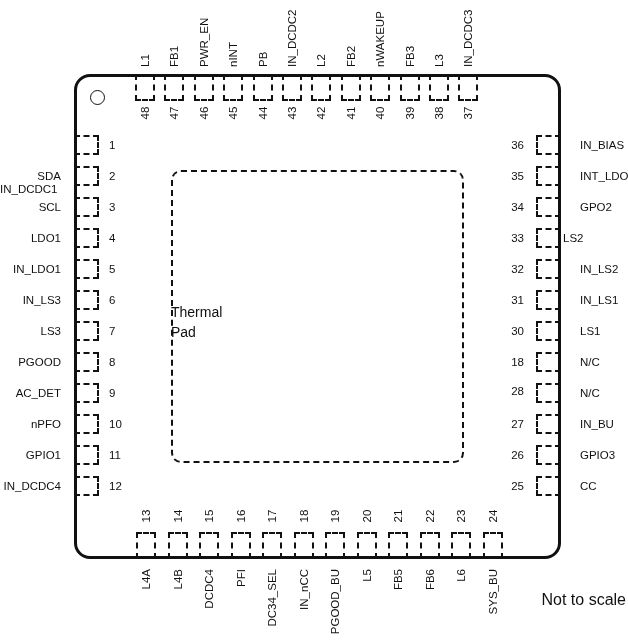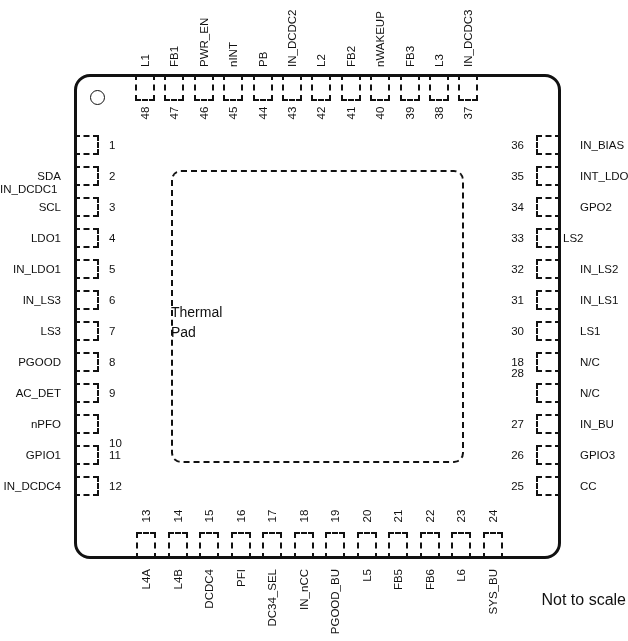--- a/index.html
+++ b/index.html
@@ -102,21 +102,21 @@
       <div class="pin-box" style="left: 74px; top: 321px; width: 25px; height: 20px;"></div>
       <div class="pin-text" style="left: 109px; top: 324px;">7</div>
       <div class="pin-text" style="left: 0px; top: 324px; width: 61px; text-align: right;">LS3</div>
       <div class="pin-box" style="left: 74px; top: 352px; width: 25px; height: 20px;"></div>
       <div class="pin-text" style="left: 109px; top: 355px;">8</div>
       <div class="pin-text" style="left: 0px; top: 355px; width: 61px; text-align: right;">PGOOD</div>
       <div class="pin-box" style="left: 74px; top: 383px; width: 25px; height: 20px;"></div>
       <div class="pin-text" style="left: 109px; top: 386px;">9</div>
       <div class="pin-text" style="left: 0px; top: 386px; width: 61px; text-align: right;">AC_DET</div>
       <div class="pin-box" style="left: 74px; top: 414px; width: 25px; height: 20px;"></div>
-      <div class="pin-text" style="left: 109px; top: 417px; margin-top: 19px;">10</div>
+      <div class="pin-text" style="left: 109px; top: 417px;">10</div>
       <div class="pin-text" style="left: 0px; top: 417px; width: 61px; text-align: right;">nPFO</div>
       <div class="pin-box" style="left: 74px; top: 445px; width: 25px; height: 20px;"></div>
       <div class="pin-text" style="left: 109px; top: 448px;">11</div>
       <div class="pin-text" style="left: 0px; top: 448px; width: 61px; text-align: right;">GPIO1</div>
       <div class="pin-box" style="left: 74px; top: 476px; width: 25px; height: 20px;"></div>
       <div class="pin-text" style="left: 109px; top: 479px;">12</div>
       <div class="pin-text" style="left: 0px; top: 479px; width: 61px; text-align: right;">IN_DCDC4</div>
       <div class="pin-box" style="left: 536px; top: 135px; width: 25px; height: 20px;"></div>
       <div class="pin-text" style="left: 494px; top: 138px; width: 30px; text-align: right;">36</div>
       <div class="pin-text" style="left: 580px; top: 138px;">IN_BIAS</div>
@@ -135,21 +135,21 @@
       <div class="pin-box" style="left: 536px; top: 290px; width: 25px; height: 20px;"></div>
       <div class="pin-text" style="left: 494px; top: 293px; width: 30px; text-align: right;">31</div>
       <div class="pin-text" style="left: 580px; top: 293px;">IN_LS1</div>
       <div class="pin-box" style="left: 536px; top: 321px; width: 25px; height: 20px;"></div>
       <div class="pin-text" style="left: 494px; top: 324px; width: 30px; text-align: right;">30</div>
       <div class="pin-text" style="left: 580px; top: 324px;">LS1</div>
       <div class="pin-box" style="left: 536px; top: 352px; width: 25px; height: 20px;"></div>
       <div class="pin-text" style="left: 494px; top: 355px; width: 30px; text-align: right;">18</div>
       <div class="pin-text" style="left: 580px; top: 355px;">N/C</div>
       <div class="pin-box" style="left: 536px; top: 383px; width: 25px; height: 20px;"></div>
-      <div class="pin-text" style="left: 494px; top: 366px; width: 30px; text-align: right;">28</div>
+      <div class="pin-text" style="left: 494px; top: 384px; width: 30px; text-align: right;">28</div>
       <div class="pin-text" style="left: 580px; top: 386px;">N/C</div>
       <div class="pin-box" style="left: 536px; top: 414px; width: 25px; height: 20px;"></div>
       <div class="pin-text" style="left: 494px; top: 417px; width: 30px; text-align: right;">27</div>
       <div class="pin-text" style="left: 580px; top: 417px; text-align: right;">IN_BU</div>
       <div class="pin-box" style="left: 536px; top: 445px; width: 25px; height: 20px;"></div>
       <div class="pin-text" style="left: 494px; top: 448px; width: 30px; text-align: right;">26</div>
       <div class="pin-text" style="left: 580px; top: 448px;">GPIO3</div>
       <div class="pin-box" style="left: 536px; top: 476px; width: 25px; height: 20px;"></div>
       <div class="pin-text" style="left: 494px; top: 479px; width: 30px; text-align: right;">25</div>
       <div class="pin-text" style="left: 580px; top: 479px;">CC</div>

